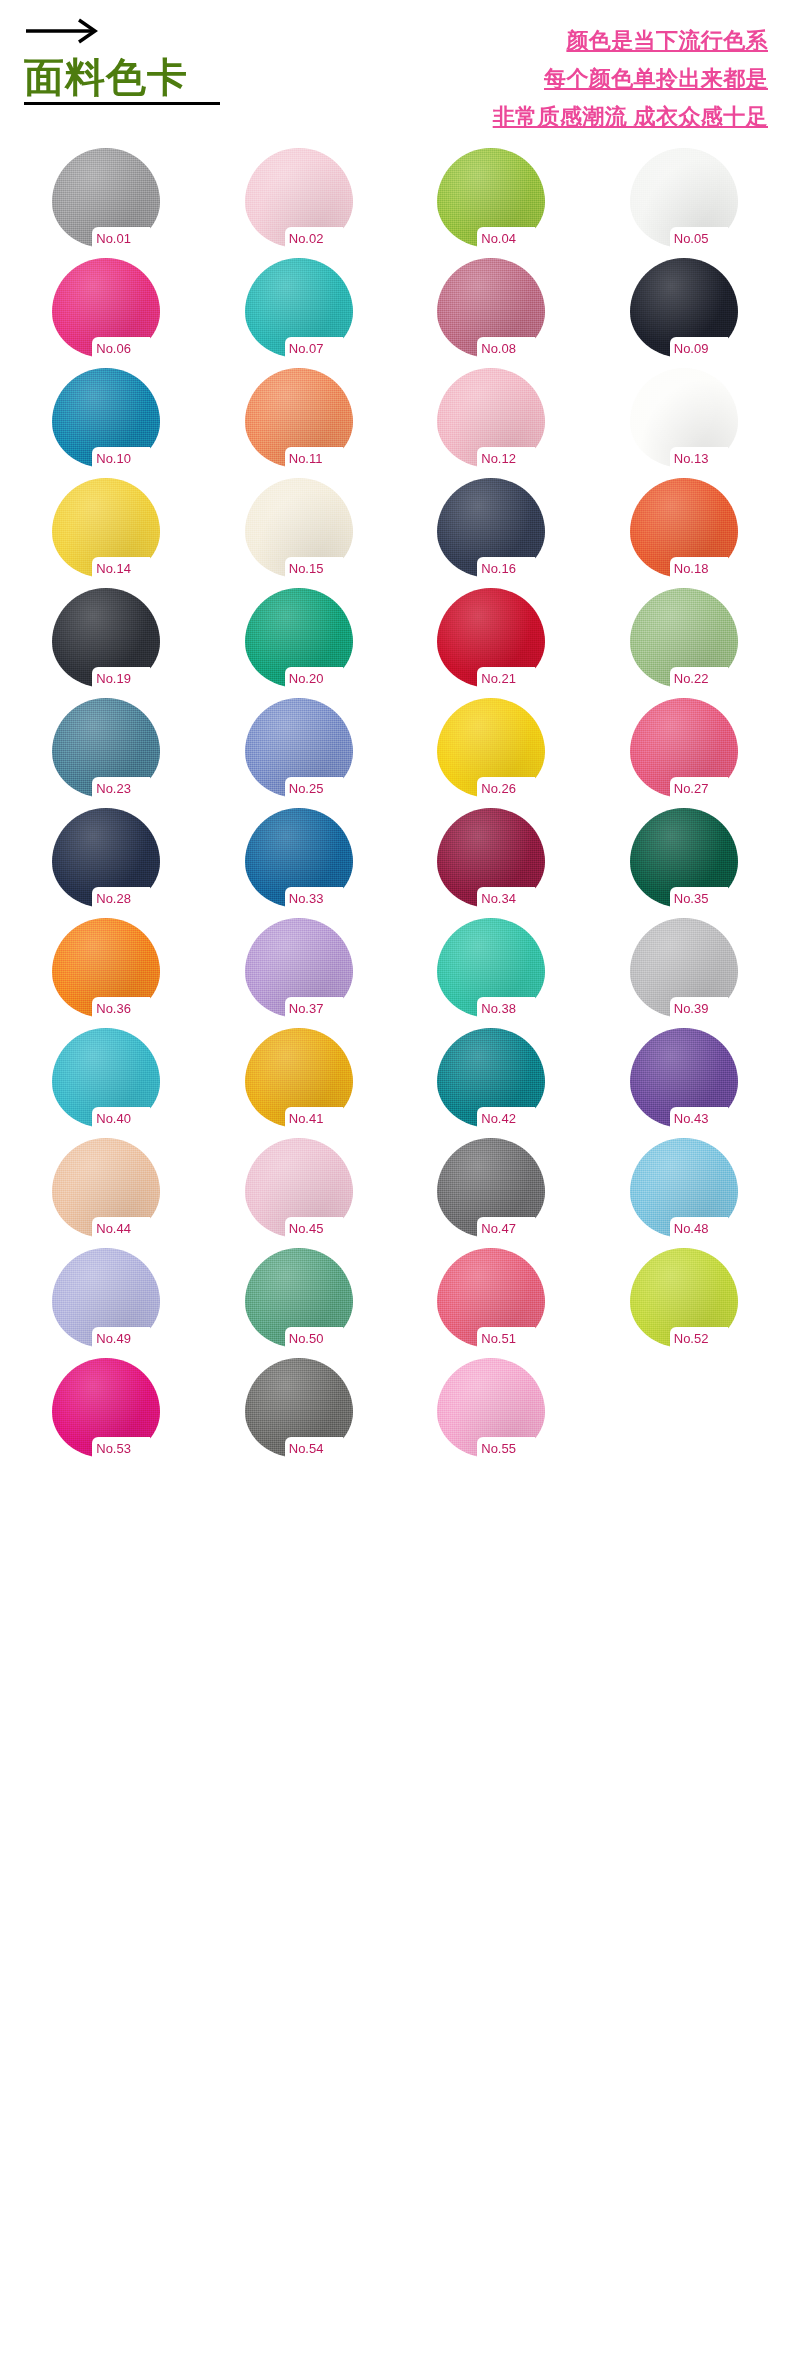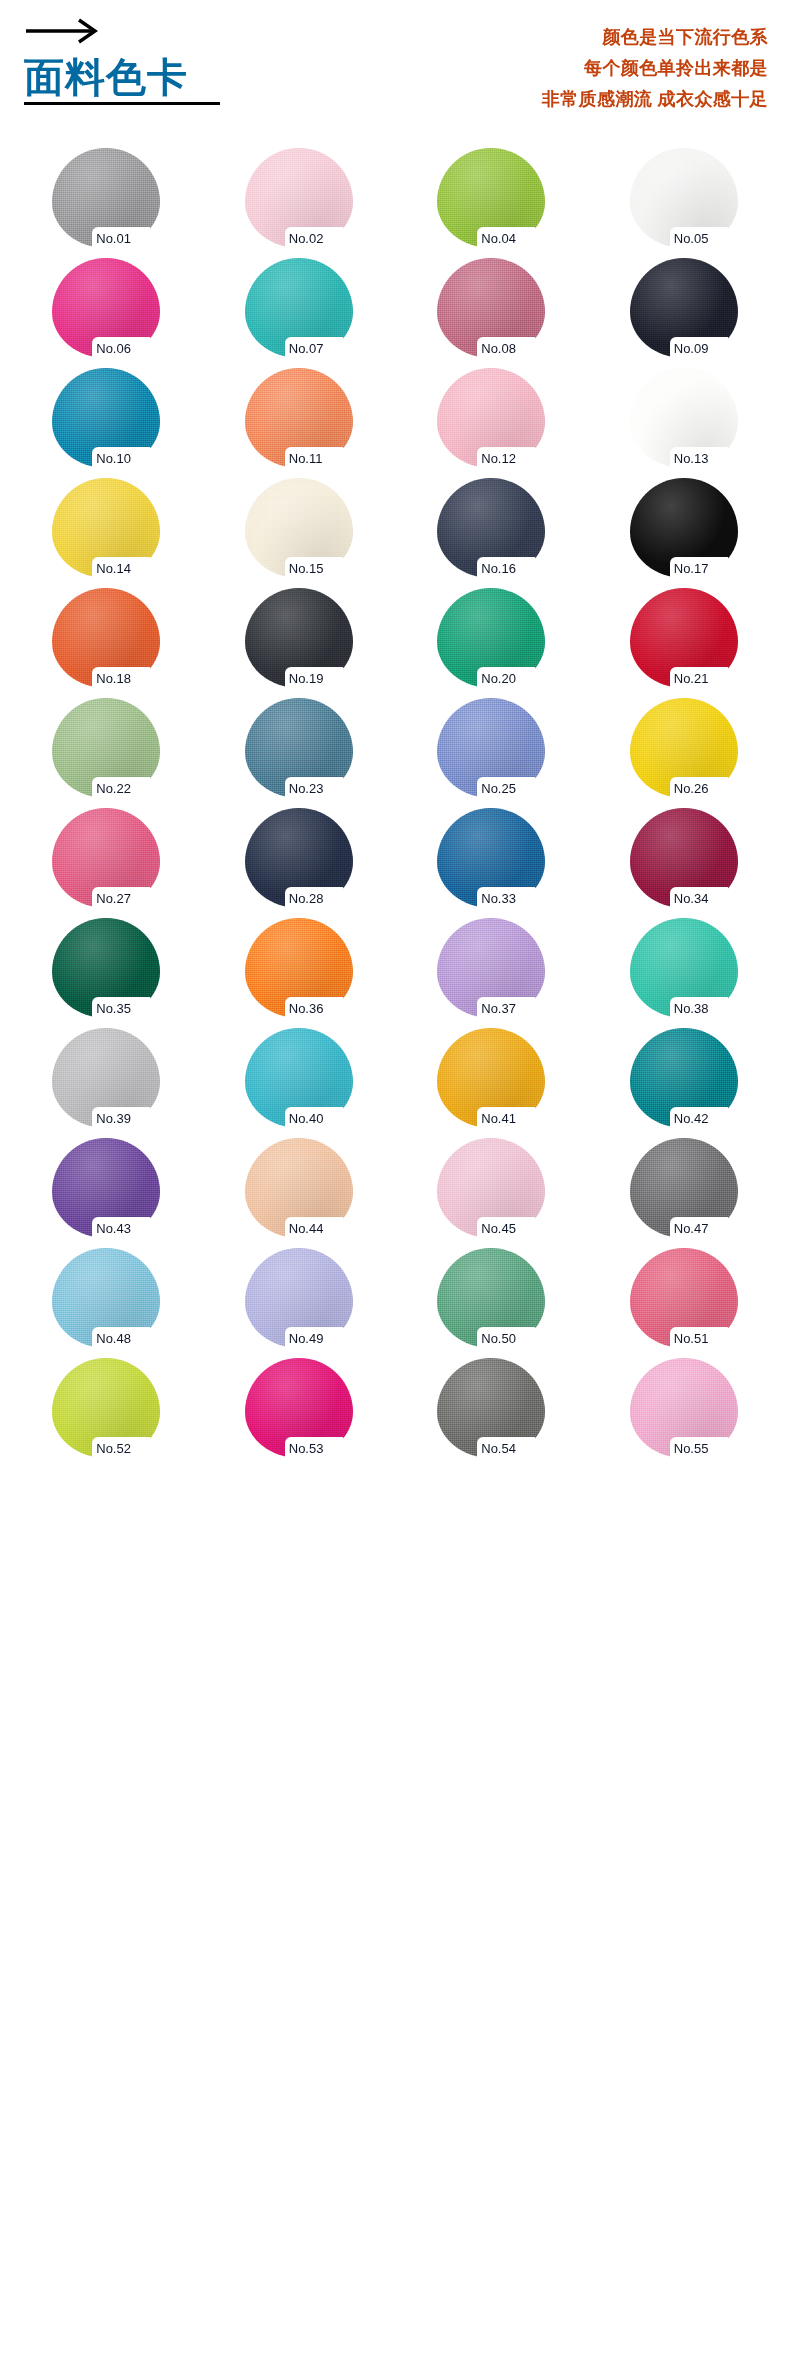--- a/index.html
+++ b/index.html
@@ -15,33 +15,33 @@
     position:relative;
     height:148px;
     padding:18px 22px 0 22px;
   }
   .header-left {
     position:absolute; left:24px; top:18px;
   }
   .arrow-icon { display:block; }
   .page-title {
     font-size:40px; font-weight:700; letter-spacing:1px;
-    line-height:1.05; margin-top:8px; color:#0369a1;
+    line-height:1.05; margin-top:8px; color:#4d7c0f;
     font-family:"Liberation Sans","DejaVu Sans",sans-serif;
   }
   .title-rule {
     width:196px; height:3px; background:#000; margin-top:4px;
   }
   .header-right {
     position:absolute; right:22px; top:22px;
     text-align:right;
   }
   .header-right .line {
-    font-size:18px; font-weight:700; color:#c2410c;
-    line-height:1.72; white-space:nowrap; letter-spacing:0.4px;
+    font-size:22px; font-weight:700; color:#ec4899;
+    line-height:1.72; white-space:nowrap; letter-spacing:0.4px;text-decoration:underline;
   }
 
   
   .swatch-grid {
     display:grid;
     grid-template-columns:repeat(4,1fr);
     column-gap:0px;
     row-gap:0px;
     padding:0 10px;
   }
@@ -88,21 +88,21 @@
     background:#ffffff;
     border-radius:6px 0 0 0;
     z-index:3;
   }
   .swatch-label {
     position:absolute;
     left:44px; bottom:-1px;
     width:70px; height:20px;
     line-height:20px;
     font-size:13px; font-weight:400;
-    color:#0f172a; text-align:left;
+    color:#be185d; text-align:left;
     white-space:nowrap;
     z-index:4;
   }
 </style>
 </head>
 <body>
 
 <div class="header">
 
   <div class="header-left">
@@ -225,27 +225,20 @@
     </div>
     <div class="swatch-cell">
       <div class="swatch">
         <div class="disc" style="background: rgb(52, 61, 82);"></div>
         <div class="notch"></div>
         <div class="swatch-label">No.16</div>
       </div>
     </div>
     <div class="swatch-cell">
       <div class="swatch">
-        <div class="disc" style="background: rgb(13, 13, 13);"></div>
-        <div class="notch"></div>
-        <div class="swatch-label">No.17</div>
-      </div>
-    </div>
-    <div class="swatch-cell">
-      <div class="swatch">
         <div class="disc" style="background: rgb(233, 92, 51);"></div>
         <div class="notch"></div>
         <div class="swatch-label">No.18</div>
       </div>
     </div>
     <div class="swatch-cell">
       <div class="swatch">
         <div class="disc" style="background: rgb(46, 49, 56);"></div>
         <div class="notch"></div>
         <div class="swatch-label">No.19</div>

